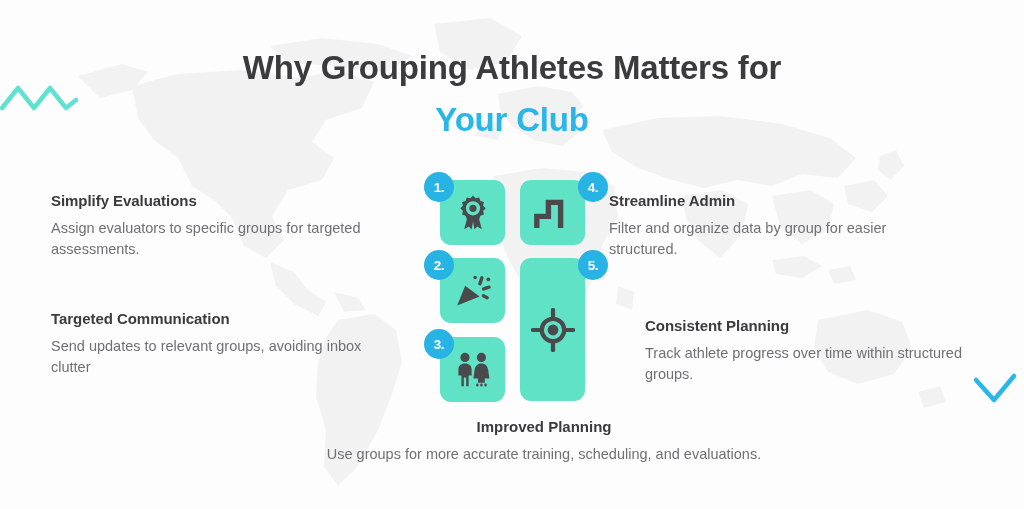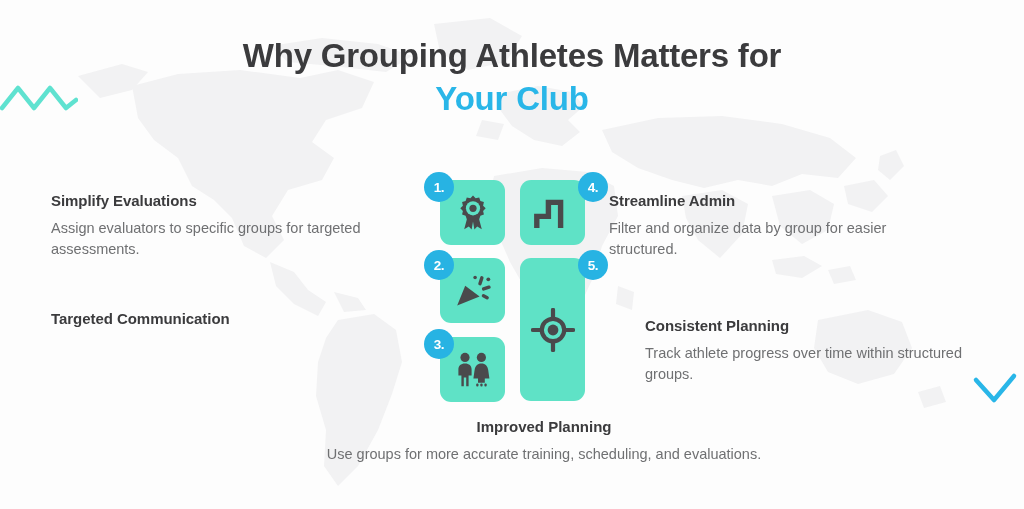--- a/index.html
+++ b/index.html
@@ -61,21 +61,21 @@
     top: 36px;
     width: 1024px;
     text-align: center;
     line-height: 1.22;
   }
   .title-line {
     font-size: 33px;
     font-weight: bold;
     color: #3b3b3d;
     letter-spacing: -0.2px;
-    margin: 0;
+    margin: 12px;
   }
   .title-line.accent {
     color: #29b6e8;
     margin-top: 3px;
   }
 
   
   .text-block { position: absolute; }
   .text-block h3 {
     margin: 0 0 9px 0;
@@ -224,20 +224,21 @@
     <div class="title-line accent">Your Club</div>
   </div>
 
   <div class="text-block" id="block-simplify">
     <h3>Simplify Evaluations</h3>
     <p>Assign evaluators to specific groups for targeted assessments.</p>
   </div>
 
   <div class="text-block" id="block-targeted">
     <h3>Targeted Communication</h3>
+    <p>Send updates to relevant groups, avoiding inbox clutter</p>
   </div>
 
   <div class="text-block" id="block-streamline">
     <h3>Streamline Admin</h3>
     <p>Filter and organize data by group for easier structured.</p>
   </div>
 
   <div class="text-block" id="block-consistent">
     <h3>Consistent Planning</h3>
     <p>Track athlete progress over time within structured groups.</p>

